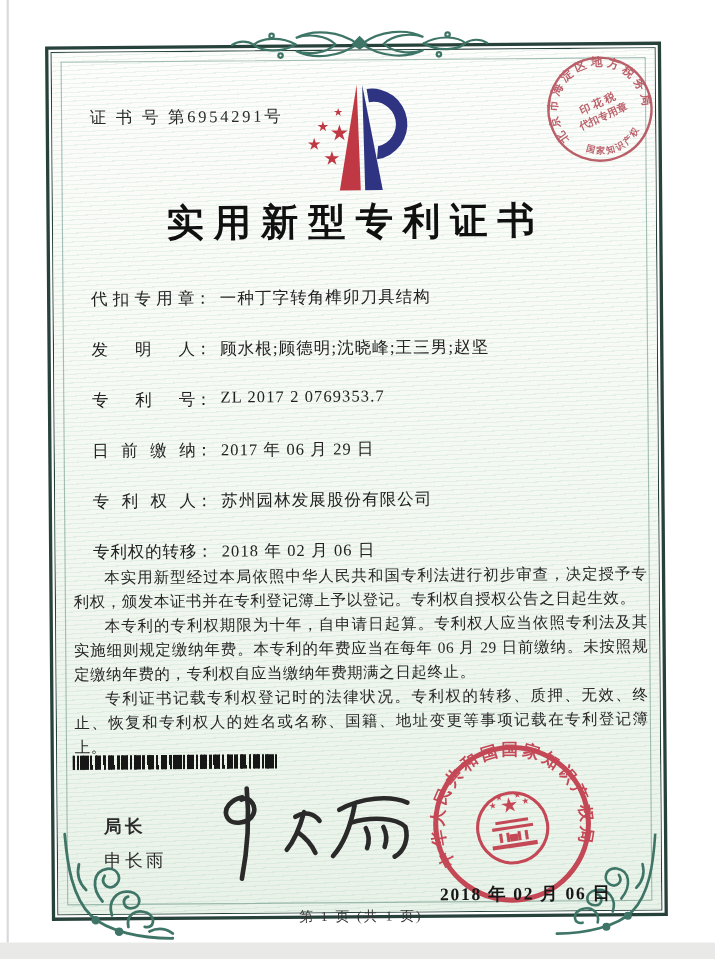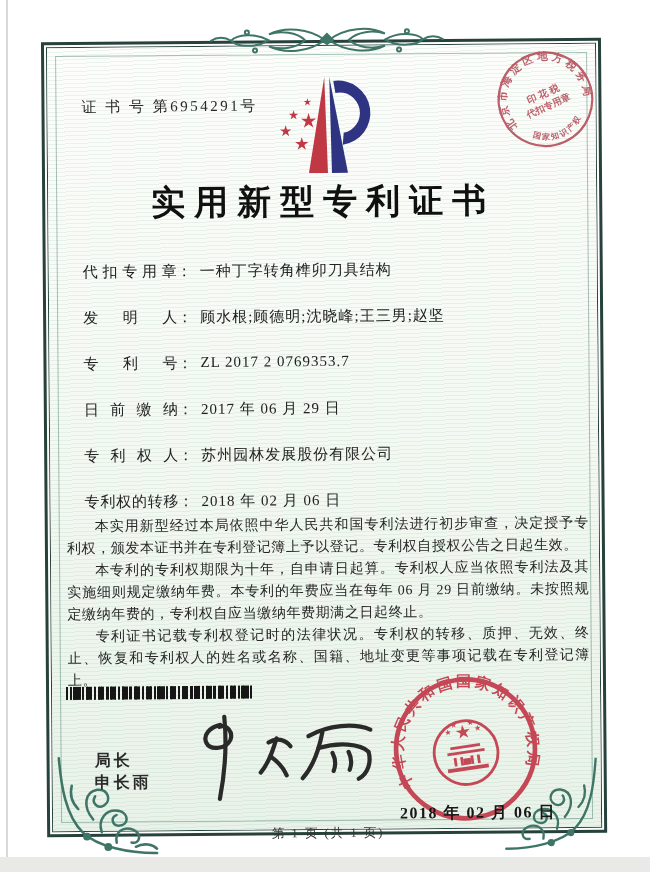--- a/index.html
+++ b/index.html
@@ -43,23 +43,23 @@
   .paras p{margin:0;text-indent:2em;letter-spacing:.6px;}
 
   .barcode{position:absolute;left:64px;top:685px;width:187px;height:13px;
     background:
       repeating-linear-gradient(90deg,#161616 0 2px,transparent 2px 4px),
       repeating-linear-gradient(90deg,#161616 0 1px,transparent 1px 7px),
       repeating-linear-gradient(90deg,transparent 0 9px,#161616 9px 12px);}
 
   
   .signer-title{position:absolute;left:92px;top:740px;font-family:"Liberation Sans","DejaVu Sans",sans-serif;
-                font-size:16px;font-weight:600;letter-spacing:3px;color:#2a2a2a;margin-top:9px;}
+                font-size:16px;font-weight:600;letter-spacing:3px;color:#2a2a2a;}
   .signer-name{position:absolute;left:92px;top:771px;font-family:"Liberation Sans","DejaVu Sans",sans-serif;
-               font-size:16px;font-weight:700;letter-spacing:3px;color:#2a2a2a;}
+               font-size:16px;font-weight:400;letter-spacing:3px;color:#2a2a2a;}
   .signature{position:absolute;left:178px;top:710px;width:200px;height:96px;}
 
   
   .issue-seal{position:absolute;left:388px;top:675px;width:150px;height:150px;transform:rotate(-8deg);opacity:.92;}
   .seal-date{position:absolute;left:397px;top:804px;font-size:16px;font-weight:700;letter-spacing:1.5px;color:#171717;}
 
   .footer{position:absolute;left:0;right:0;top:825px;text-align:center;font-size:12.5px;letter-spacing:2px;color:#333;}
 </style>
 </head>
 <body>

